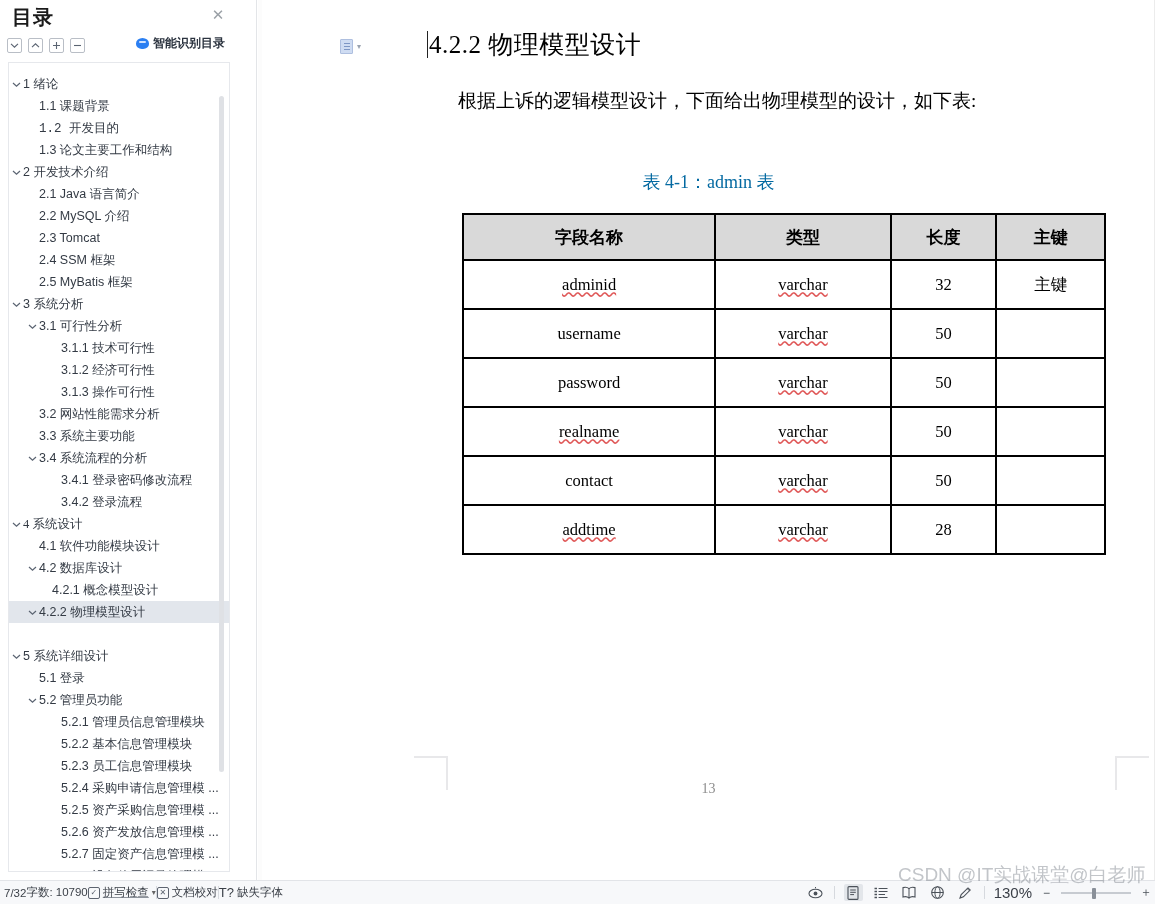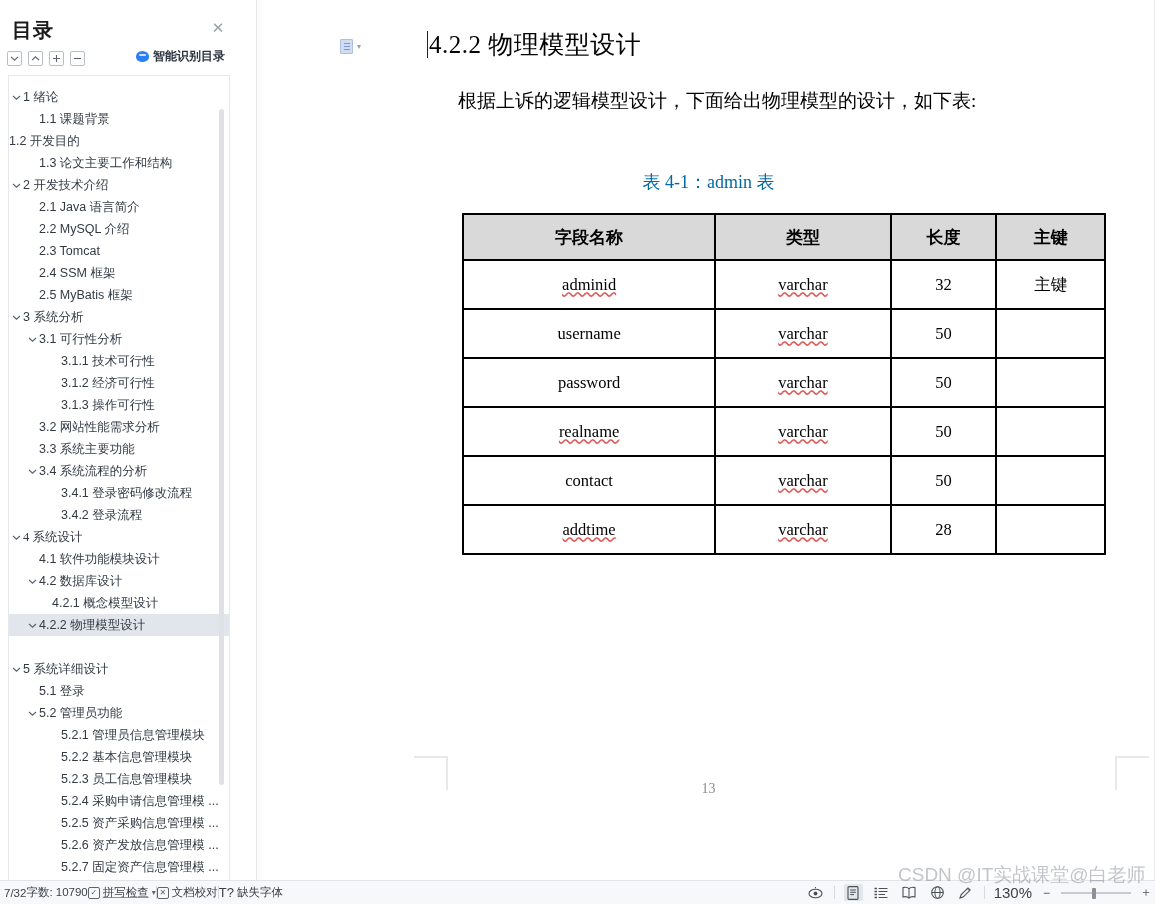--- a/index.html
+++ b/index.html
@@ -6,21 +6,21 @@
   html, body {
     width: 1155px; height: 904px;
     overflow: hidden;
     background: #ffffff;
     font-family: "Liberation Sans", "DejaVu Sans", sans-serif;
   }
   #app { position: relative; width: 1155px; height: 904px; background:#fff; }
 
   
   #sidebar {
-    position: absolute; left: 0; top: 13px; width: 255px; height: 880px;
+    position: absolute; left: 0; top: 0; width: 255px; height: 880px;
     background: #ffffff;
   }
   .toc-header {
     position: relative; height: 32px; padding: 2px 0 0 12px;
   }
   .toc-title {
     font-size: 20px; font-weight: 700; color: #1a1a1a; letter-spacing: 1px;
     line-height: 30px;
   }
   .toc-close {
@@ -228,21 +228,21 @@
     </div>
 
     <div class="toc-body">
       <div class="toc-list" id="toc-list">
           <div class="toc-item"><span class="chev" style="left: 0px;">
               <svg width="9" height="7" viewBox="0 0 9 7">
                 <path d="M1 2 L4.5 5.2 L8 2" fill="none" stroke="#5b6472" stroke-width="1.2"></path>
               </svg>
             </span><span class="txt" style="margin-left: 14px;">1 绪论</span></div>
           <div class="toc-item"><span class="txt" style="margin-left: 30px;">1.1 课题背景</span></div>
-          <div class="toc-item"><span class="txt" style="">1.2 开发目的</span></div>
+          <div class="toc-item"><span class="txt" style="margin-left: 30px; font-family: Liberation Mono, monospace;">1.2 开发目的</span></div>
           <div class="toc-item"><span class="txt" style="margin-left: 30px;">1.3  论文主要工作和结构</span></div>
           <div class="toc-item"><span class="chev" style="left: 0px;">
               <svg width="9" height="7" viewBox="0 0 9 7">
                 <path d="M1 2 L4.5 5.2 L8 2" fill="none" stroke="#5b6472" stroke-width="1.2"></path>
               </svg>
             </span><span class="txt" style="margin-left: 14px;">2 开发技术介绍</span></div>
           <div class="toc-item"><span class="txt" style="margin-left: 30px;">2.1 Java 语言简介</span></div>
           <div class="toc-item"><span class="txt" style="margin-left: 30px;">2.2 MySQL 介绍</span></div>
           <div class="toc-item"><span class="txt" style="margin-left: 30px;">2.3 Tomcat</span></div>
           <div class="toc-item"><span class="txt" style="margin-left: 30px;">2.4 SSM 框架</span></div>

